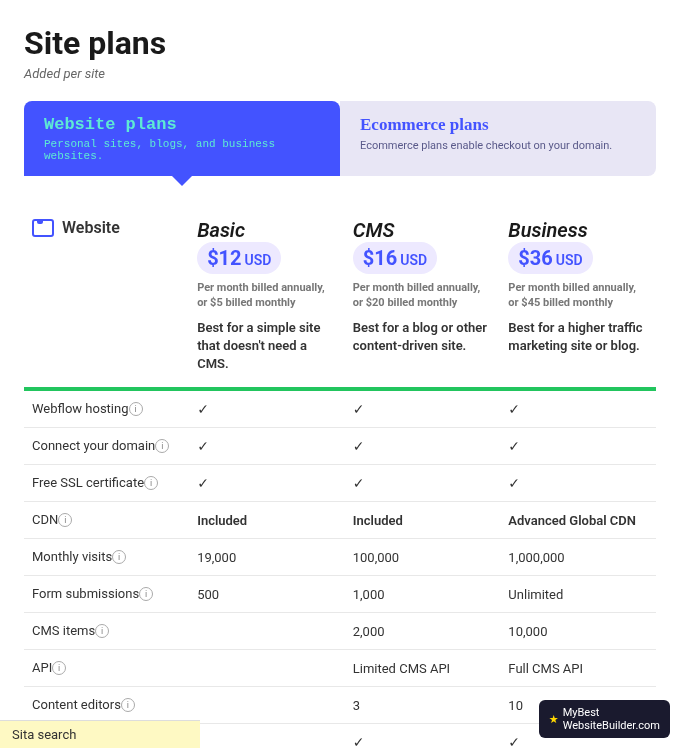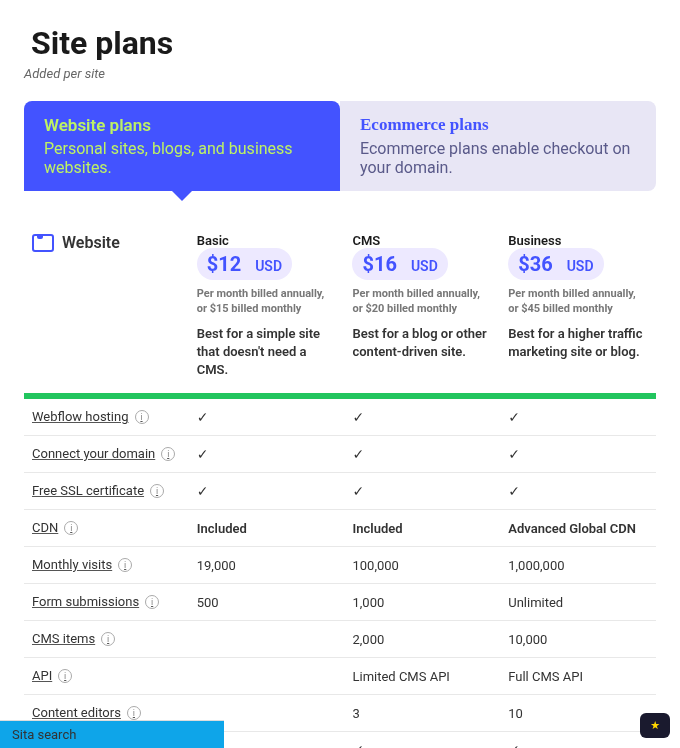--- a/index.html
+++ b/index.html
@@ -12,21 +12,20 @@
       min-height: 748px;
     }
     .page-container {
       padding: 24px 24px 40px 24px;
     }
     .page-title {
       font-size: 32px;
       font-weight: 700;
       color: #1a1a1a;
       margin-bottom: 4px;
-      margin-left: 7px;
     }
     .page-subtitle {
       font-size: 13px;
       color: #666;
       margin-bottom: 20px;
       font-style: italic;
     }
     .plan-tabs {
       display: flex;
       margin-bottom: 32px;
@@ -57,44 +56,45 @@
       background: #e8e6f5;
       border-radius: 0 8px 8px 0;
     }
     .tab-title {
       font-size: 17px;
       font-weight: 600;
       margin-bottom: 4px;
     }
     .plan-tab.active .tab-title,
     .plan-tab.active .tab-desc {
-      color: #bef264;
+      color: #5eead4;
+      font-family: Liberation Mono, monospace;
     }
     .plan-tab.inactive .tab-title {
       color: #4353ff;
       font-family: Liberation Serif, serif;
     }
     .plan-tab.inactive .tab-desc {
       color: #5a5a8a;
     }
     .tab-desc {
-      font-size: 16px;
+      font-size: 11px;
     }
     .pricing-table {
       width: 100%;
       border-collapse: collapse;
     }
     .pricing-table th,
     .pricing-table td {
       padding: 10px 8px;
       text-align: left;
       vertical-align: top;
     }
     .pricing-table thead tr th {
-      border-bottom: 6px solid #22c55e;
+      border-bottom: 4px solid #22c55e;
       padding-bottom: 14px;
     }
     .pricing-table tbody tr td {
       border-bottom: 1px solid #e8e8e8;
     }
     .pricing-table tbody tr:last-child td {
       border-bottom: none;
     }
     .col-feature {
       width: 170px;
@@ -127,28 +127,29 @@
       content: '';
       position: absolute;
       top: -2px;
       left: 3px;
       width: 6px;
       height: 5px;
       background: #4353ff;
       border-radius: 0 0 2px 2px;
     }
     .plan-name {
-      font-size: 13px;
+      font-size: 20px;
       font-weight: 600;
       color: #1a1a1a;
+      font-style: italic;
     }
     .price-badge {
       display: inline-flex;
       align-items: baseline;
-      gap: 14px;
+      gap: 3px;
       background: #ede9ff;
       border-radius: 16px;
       padding: 4px 10px;
       margin-bottom: 6px;
     }
     .price-amount {
       font-size: 20px;
       font-weight: 700;
       color: #4353ff;
     }
@@ -170,22 +171,20 @@
       color: #333;
       line-height: 1.4;
     }
     .check-mark {
       color: #333;
       font-size: 14px;
     }
     .feature-label {
       display: flex;
       align-items: center;
-      gap: 6px;
-      text-decoration: underline;
     }
     .info-icon {
       width: 14px;
       height: 14px;
       border: 1px solid #aaa;
       border-radius: 50%;
       display: inline-flex;
       align-items: center;
       justify-content: center;
       font-size: 9px;
@@ -212,26 +211,26 @@
       align-items: center;
       gap: 4px;
     }
     .watermark-star {
       color: #ffd700;
     }
     .site-search-bar {
       position: fixed;
       bottom: 0;
       left: 0;
-      background: #0ea5e9;
+      background: #fef9c3;
       padding: 6px 12px;
       font-size: 13px;
       color: #333;
       border-top: 1px solid #ddd;
-      width: 224px;
+      width: 200px;
     }
   </style>
 </head>
 <body>
 
 <div class="page-container">
   <h1 class="page-title">Site plans</h1>
   <p class="page-subtitle">Added per site</p>
 
   <div class="plan-tabs">
@@ -253,21 +252,21 @@
             <span class="website-icon"></span>
             <span>Website</span>
           </div>
         </th>
         <th class="col-plan">
           <div class="plan-name">Basic</div>
           <div class="price-badge">
             <span class="price-amount">$12</span>
             <span class="price-currency">USD</span>
           </div>
-          <div class="price-detail">Per month billed annually, or $15 billed monthly</div>
+          <div class="price-detail">Per month billed annually, or $5 billed monthly</div>
           <div class="plan-desc">Best for a simple site that doesn't need a CMS.</div>
         </th>
         <th class="col-plan">
           <div class="plan-name">CMS</div>
           <div class="price-badge">
             <span class="price-amount">$16</span>
             <span class="price-currency">USD</span>
           </div>
           <div class="price-detail">Per month billed annually, or $20 billed monthly</div>
           <div class="plan-desc">Best for a blog or other content-driven site.</div>
@@ -399,17 +398,18 @@
           <td class="col-plan"></td>
           <td class="col-plan"></td>
           <td class="col-plan"></td>
         </tr>
       </tbody>
   </table>
 </div>
 
 <div class="watermark">
   <span class="watermark-star">★</span>
+  <span>MyBest<br>WebsiteBuilder.com</span>
 </div>
 
 <div class="site-search-bar">
   <span>Sita search</span>
 </div>
 
 </body></html>

